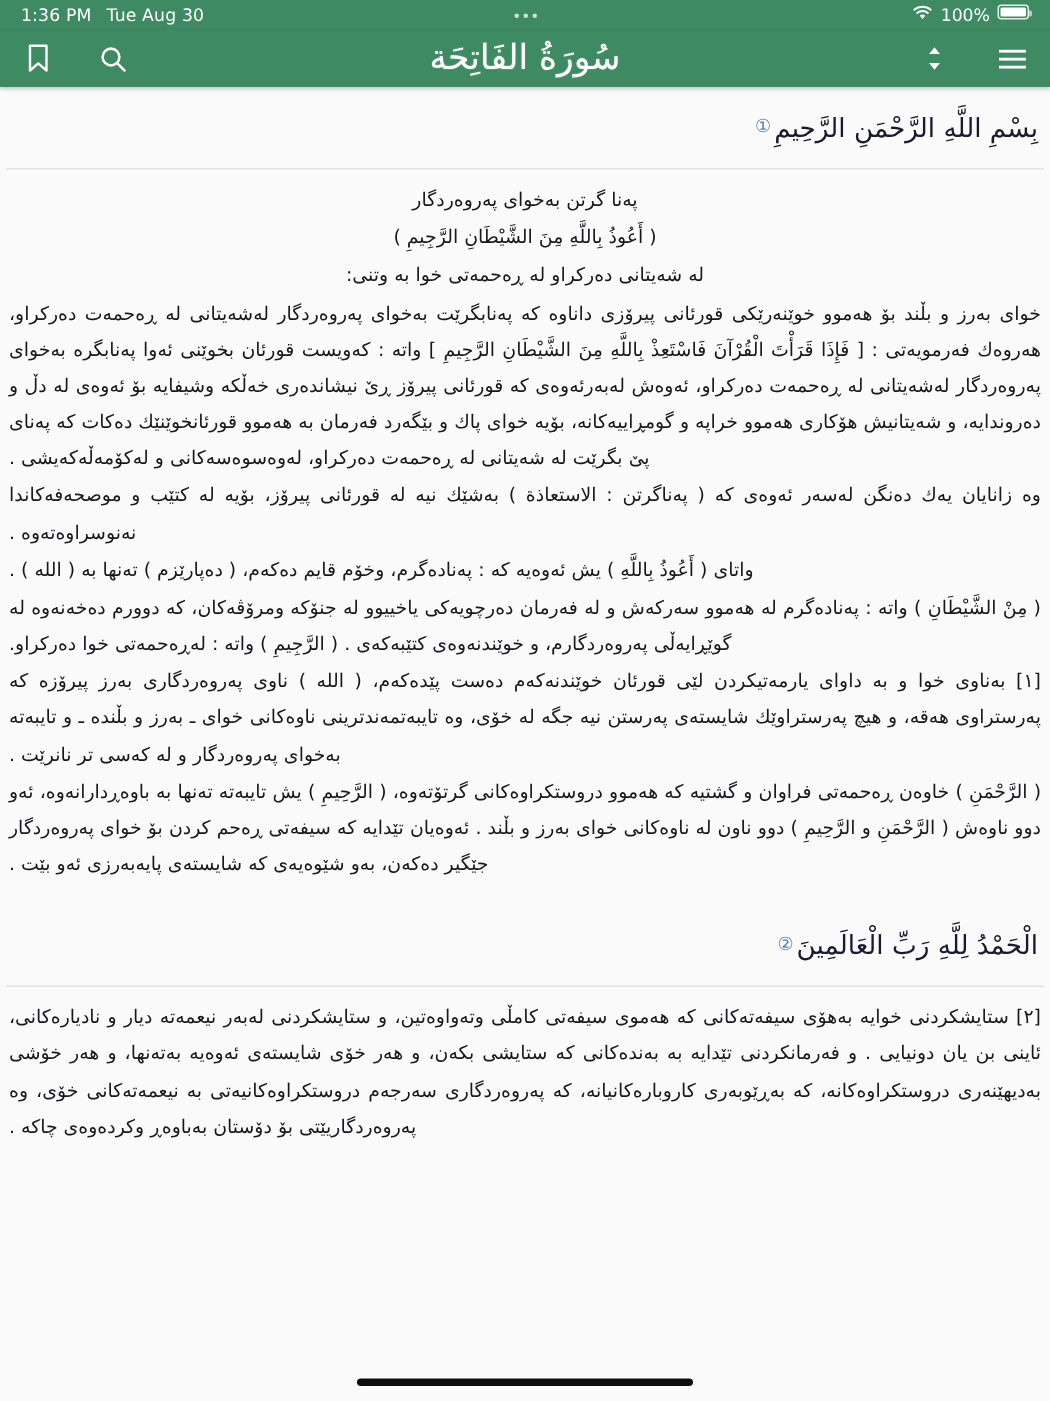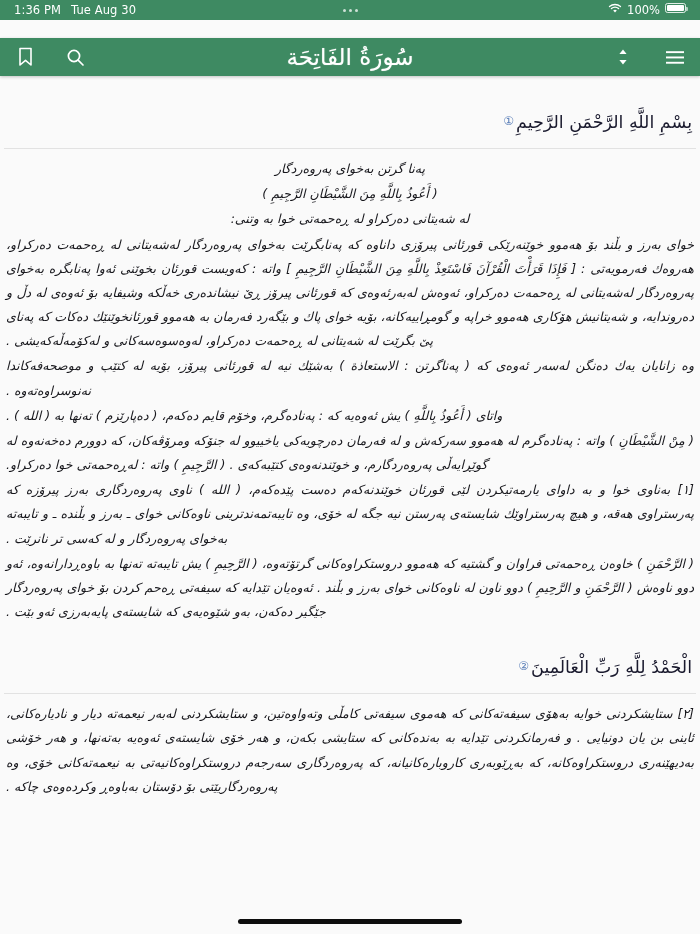--- a/index.html
+++ b/index.html
@@ -8,21 +8,20 @@
     background:#ffffff;
     font-family:"DejaVu Sans", sans-serif;
     overflow:hidden;
   }
   #app {
     width:700px; height:934px;
     position:relative;
     display:flex;
     flex-direction:column;
     background:#fafafa;
-    gap:18px;
   }
 
   
   .statusbar {
     height:20px;
     background:#3e8a62;
     color:#ffffff;
     display:flex;
     align-items:center;
     font-size:11.5px;
@@ -129,21 +128,21 @@
   .tafsir {
     direction:rtl;
     text-align:justify;
     text-align-last:center;
     font-size:12.6px;
     line-height:1.92;
     color:#17171c;
     font-family:"DejaVu Sans", sans-serif;
     padding:2px 2px 0 2px;
   }
-  .tafsir p { margin:0 0 1px 0;font-style:italic; }
+  .tafsir p { margin:0 0 1px 0; }
   .tafsir p.center { text-align:center; text-align-last:center; }
   .tafsir p.block { text-align:justify; text-align-last:left; }
 
   .sec-gap { height:14px; }
 
   
   .homebar {
     flex:0 0 26px;
     background:#fafafa;
     display:flex;

